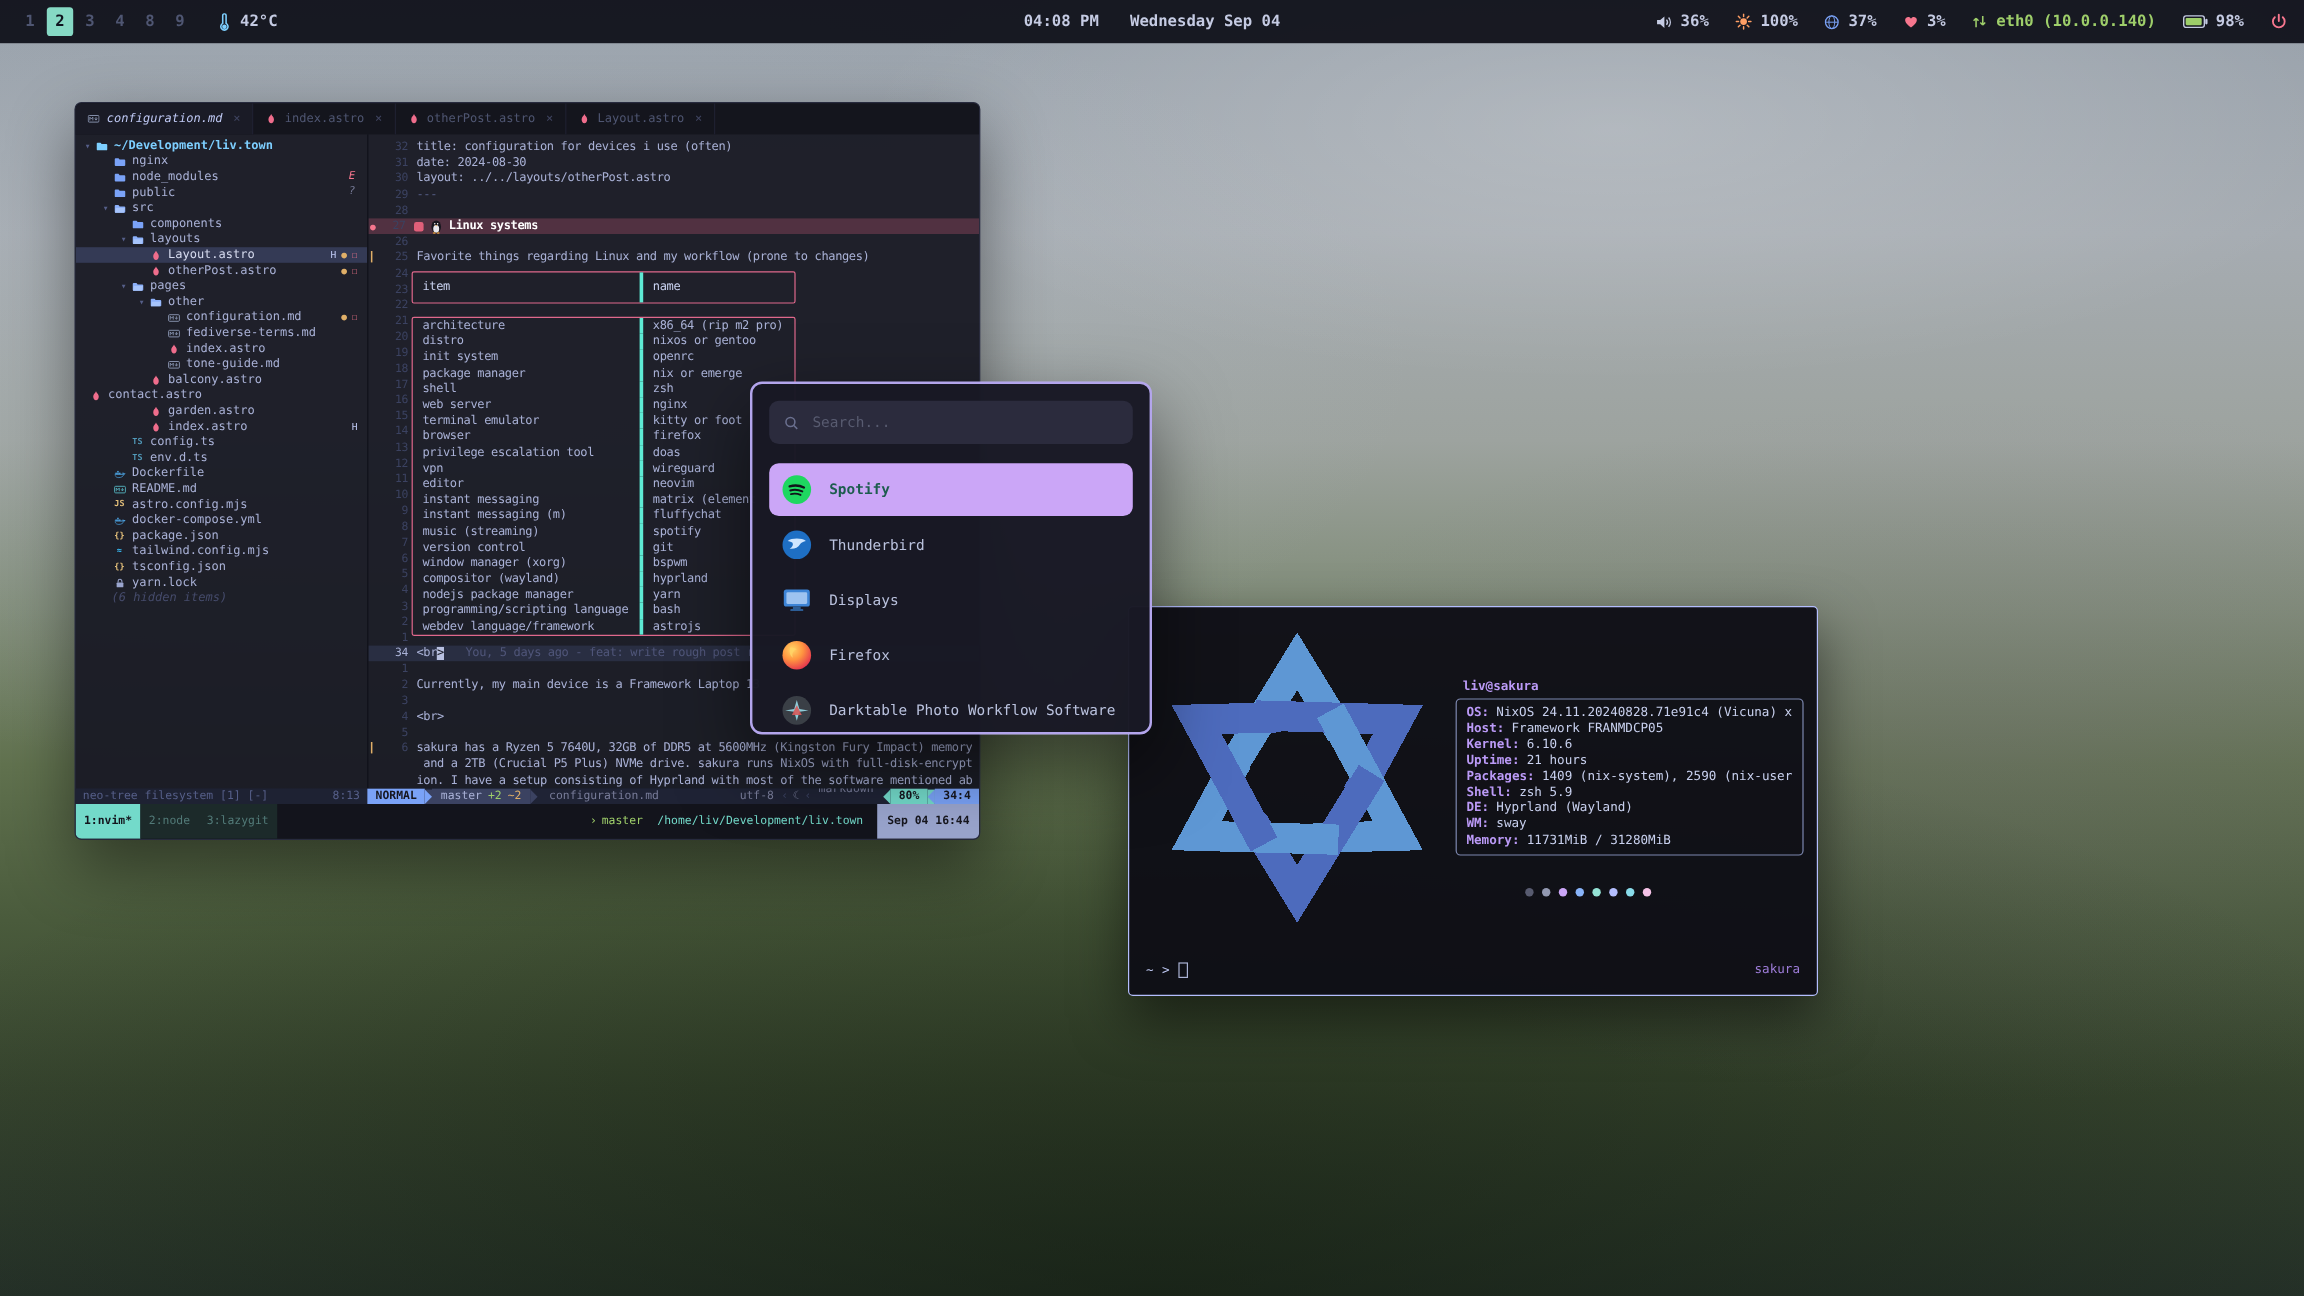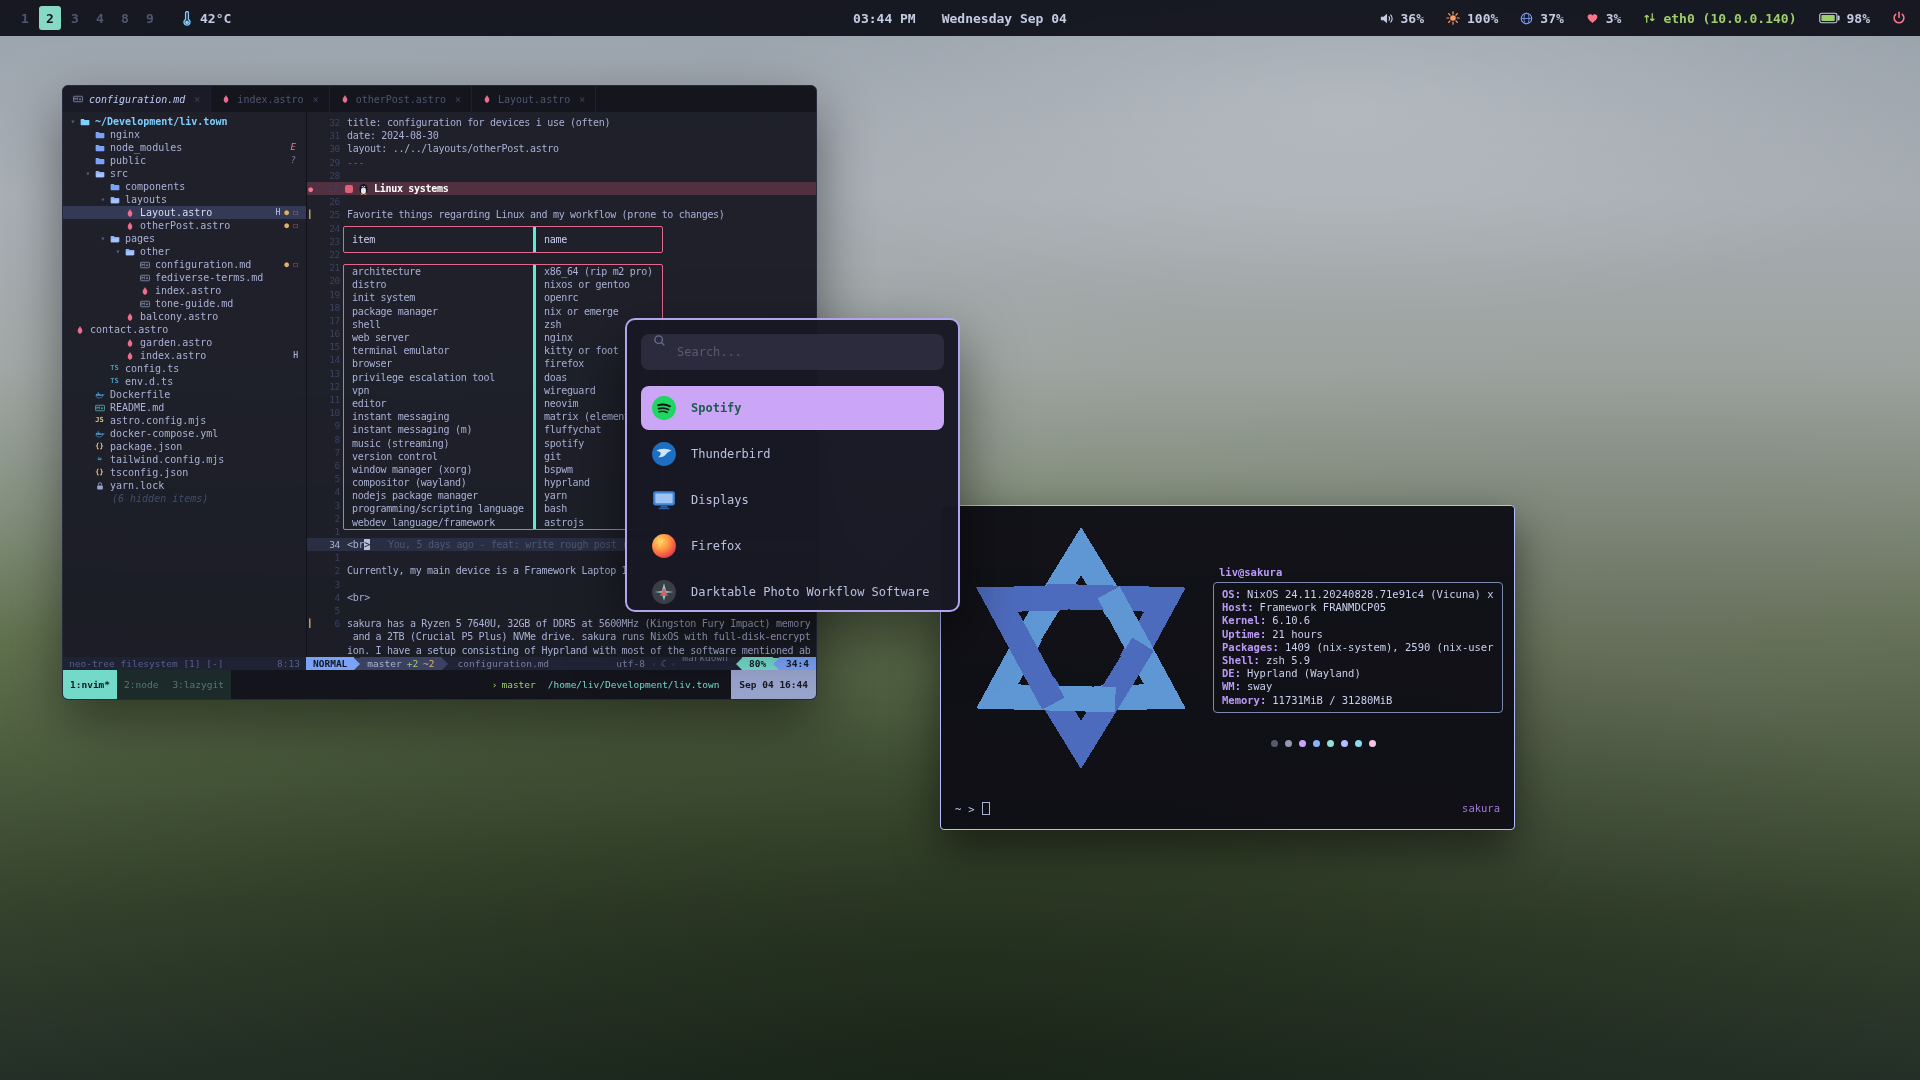--- a/index.html
+++ b/index.html
@@ -34,21 +34,21 @@
   .tabicon svg{width:10px;height:10px;display:block;}
   .editor-main{flex:1;display:flex;min-height:0;}
   
   .tree{width:243px;flex:none;border-right:1px solid #101119;padding-top:3px;overflow:hidden;line-height:13px;font-size:10px;}
   .tree-row{height:13px;display:flex;align-items:center;white-space:nowrap;color:#a9b1d6;}
   .tree-row .chev{width:10px;color:#565f89;font-size:8px;flex:none;text-align:center;}
   .ticon{width:13px;flex:none;display:inline-flex;align-items:center;justify-content:center;margin-right:4px;}
   .ticon svg{width:10px;height:10px;display:block;}
   .badge{font-size:7px;font-weight:bold;}
   .tree-row.selected{background:#343a55;color:#d7dcf0;}
-  .tree-row.dim{color:#454b6b;font-style:italic;margin-left:19px;}
+  .tree-row.dim{color:#454b6b;font-style:italic;}
   .tree-root{color:#7dcfff;font-weight:bold;}
   .mks{margin-left:auto;padding-right:8px;display:flex;gap:4px;font-size:8px;}
   .mk-h{color:#c0caf5;}.mk-dot{color:#e0af68;}.mk-box{color:#f7768e;}
   .tbadge{margin-left:auto;padding-right:10px;font-size:9px;font-style:italic;}
   .tbadge.err{color:#f7768e;}.tbadge.q{color:#787c99;}
   
   .pane{flex:1;position:relative;overflow:hidden;letter-spacing:-0.3px;}
   .lines{padding-top:4px;}
   .bufline{height:13.2px;display:flex;align-items:center;white-space:pre;color:#a9b1d6;}
   .sign{width:9px;flex:none;text-align:center;font-size:8px;color:transparent;}
@@ -99,21 +99,21 @@
   .tmw{padding:0 7px;height:100%;display:flex;align-items:center;background:#1c2a2a;color:#527a78;}
   .tmw.active{background:#73daca;color:#13141c;font-weight:bold;}
   .tmux-right{margin-left:auto;display:flex;align-items:center;height:100%;gap:12px;}
   .tm-branch{color:#9ece6a;display:flex;gap:4px;}
   .tm-path{color:#73daca;}
   .tm-date{background:#9aa5ce;color:#16161e;padding:0 8px;height:100%;display:flex;align-items:center;font-weight:bold;}
   
   .launcher{position:absolute;left:625px;top:318px;width:335px;height:294px;background:rgba(24,24,37,0.98);
     border:2px solid #b3a5ec;border-radius:10px;z-index:30;box-shadow:0 24px 60px rgba(0,0,0,0.5);
     padding:14px;box-sizing:border-box;display:flex;flex-direction:column;overflow:hidden;}
-  .search{height:36px;background:#2b2b3d;border-radius:8px;display:flex;
+  .search{height:36px;background:#2b2b3d;border-radius:8px;display:flex;align-items:center;
     padding:0 12px;gap:9px;flex:none;}
   .search input{flex:1;background:transparent;border:none;outline:none;color:#c0caf5;
     font-family:"DejaVu Sans Mono",monospace;font-size:12px;}
   .search input::placeholder{color:#585b70;}
   .l-list{margin-top:16px;display:flex;flex-direction:column;gap:2px;}
   .l-item{height:44px;display:flex;align-items:center;gap:14px;padding:0 10px;border-radius:8px;
     color:#bac2de;font-size:12px;flex:none;}
   .l-item.selected{background:#cba6f7;color:#1d5c4e;font-weight:bold;}
   .l-icon{width:26px;height:26px;flex:none;}
   .l-icon svg{width:26px;height:26px;display:block;}
@@ -149,21 +149,21 @@
       <div class="ws">9</div>
     </div>
   <div class="mod temp">
     <svg width="12" height="15" viewBox="0 0 12 16">
         <path d="M4.5 2 a1.5 1.5 0 0 1 3 0 v7 a3.2 3.2 0 1 1 -3 0 Z" fill="none" stroke="#7dcfff" stroke-width="1.4"></path>
         <circle cx="6" cy="12" r="2" fill="#7dcfff"></circle>
       </svg>
     <span>42°C</span>
   </div>
   <div class="clock">
-    <span>03:44 PM</span>
+    <span>04:08 PM</span>
     <span>Wednesday Sep 04</span>
   </div>
   <div class="mods">
     <span class="mod">
       <svg width="14" height="13" viewBox="0 0 16 14">
           <polygon points="1,5 4,5 8,1.5 8,12.5 4,9 1,9" fill="#c5cbe3"></polygon>
           <path d="M10 4.5 a4 4 0 0 1 0 5 M12 2.5 a7 7 0 0 1 0 9" stroke="#c5cbe3" fill="none" stroke-width="1.3"></path>
         </svg>
       <span>36%</span>
     </span>

